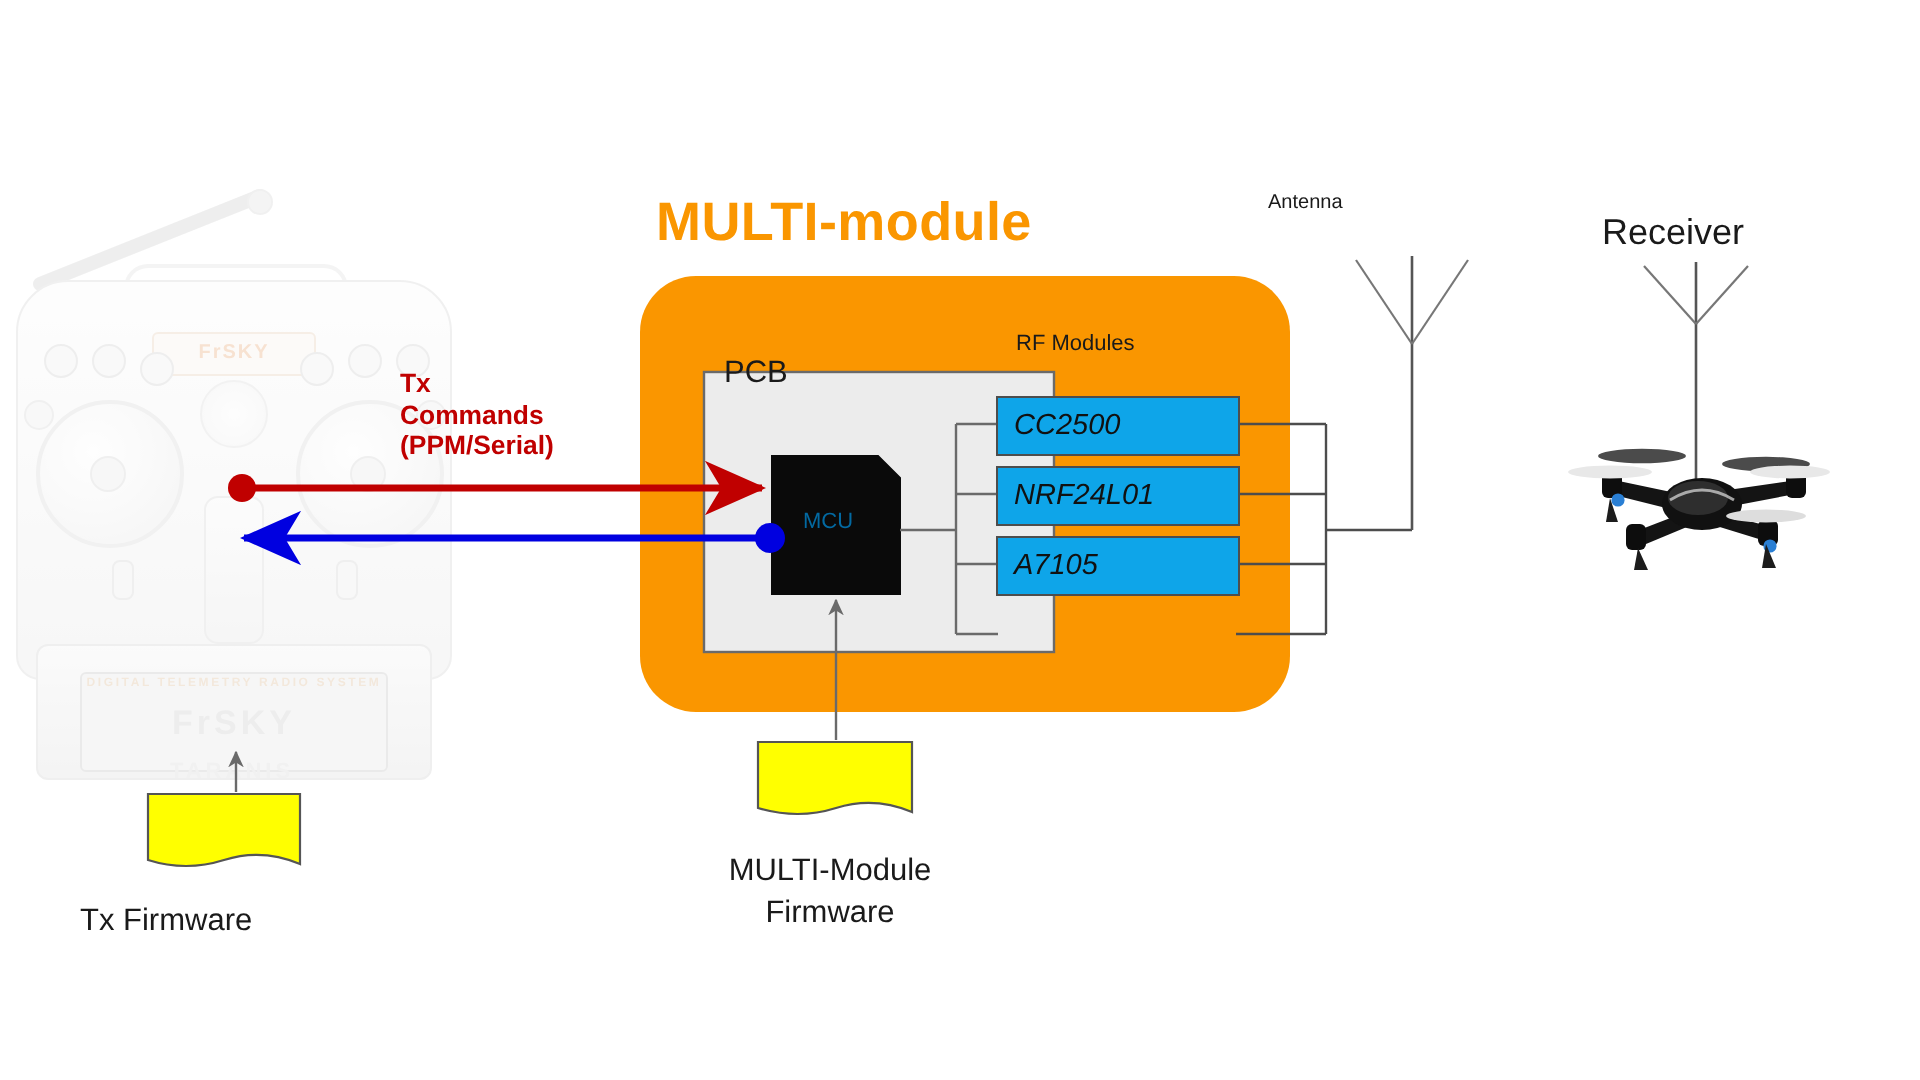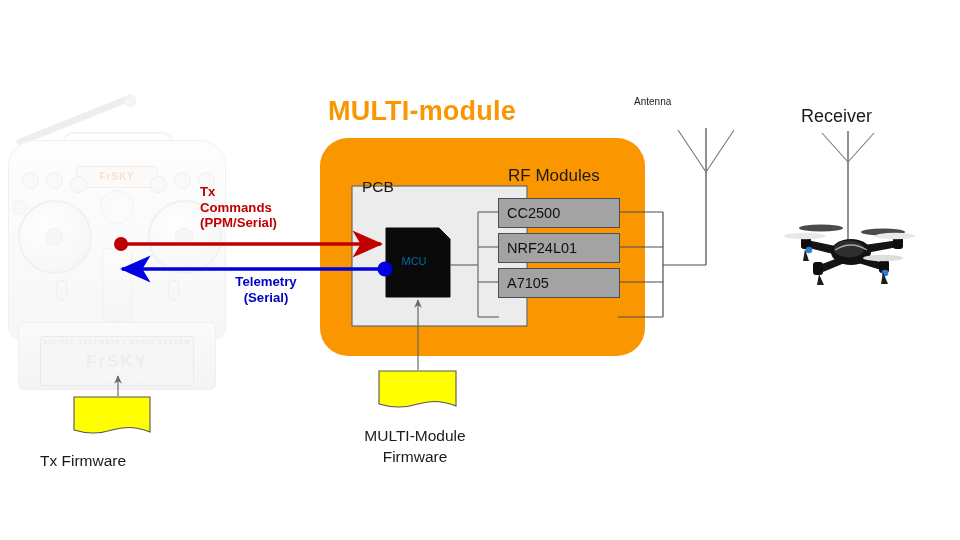--- a/index.html
+++ b/index.html
@@ -5,35 +5,35 @@
   html,body{margin:0;padding:0;background:#ffffff;}
   body{width:960px;height:540px;position:relative;overflow:hidden;
        font-family:"Liberation Sans",sans-serif;color:#1a1a1a;}
   .stage{position:absolute;left:0;top:0;width:960px;height:540px;}
   svg.layer{position:absolute;left:0;top:0;width:960px;height:540px;overflow:visible;}
 
   
   .lbl{position:absolute;white-space:pre;line-height:1.18;}
   #title-multi-module{left:328px;top:96px;font-size:27px;font-weight:bold;color:#fa9600;letter-spacing:.2px;}
   #label-pcb{left:362px;top:178px;font-size:15.5px;color:#1a1a1a;}
-  #label-rf-modules{left:508px;top:166px;font-size:17px;color:#1a1a1a;}
+  #label-rf-modules{left:508px;top:166px;font-size:11px;color:#1a1a1a;}
   #label-antenna{left:634px;top:96px;font-size:10px;color:#1a1a1a;}
   #label-receiver{left:801px;top:106px;font-size:18px;color:#1a1a1a;}
   #label-tx-commands{left:200px;top:184px;width:112px;text-align:left;font-size:13.2px;
        font-weight:bold;color:#c00000;}
   #label-telemetry{left:212px;top:274px;width:108px;text-align:center;font-size:13.2px;
        font-weight:bold;color:#0000c8;}
   #label-tx-firmware{left:40px;top:452px;width:152px;font-size:15.5px;color:#1a1a1a;}
   #label-mm-firmware{left:337px;top:426px;width:156px;text-align:center;font-size:15.5px;color:#1a1a1a;
        line-height:1.35;}
   #label-mcu{position:absolute;left:383px;top:255px;width:62px;text-align:center;
        font-size:11px;color:#0369a1;}
 
   .rf-text{position:absolute;font-size:14.5px;color:#111;left:8px;top:50%;transform:translateY(-50%);}
-  .rfbox{position:absolute;background:#a3a3a3;border:1.3px solid #4d4d4d;}
+  .rfbox{position:absolute;background:#0ea5e9;border:1.3px solid #4d4d4d;font-style:italic;}
 
   
   #transmitter{position:absolute;left:0px;top:92px;width:232px;height:296px;opacity:.30;}
   #transmitter .tx-body{position:absolute;left:8px;top:48px;width:216px;height:198px;
       background:linear-gradient(180deg,#fbfbfb,#e6e6e6);border:1px solid #cfcfcf;
       border-radius:26px 26px 12px 12px;}
   #transmitter .tx-base{position:absolute;left:18px;top:230px;width:196px;height:66px;
       background:linear-gradient(180deg,#f2f2f2,#dcdcdc);border:1px solid #cbcbcb;border-radius:6px;}
   #transmitter .tx-lcd{position:absolute;left:40px;top:244px;width:152px;height:48px;
       background:#e4e4e4;border:1px solid #bdbdbd;border-radius:3px;}
@@ -207,20 +207,18 @@
   </div>
 
   <div class="lbl" id="title-multi-module">MULTI-module</div>
   <div class="lbl" id="label-pcb">PCB</div>
   <div class="lbl" id="label-rf-modules">RF Modules</div>
   <div class="lbl" id="label-antenna">Antenna</div>
   <div class="lbl" id="label-receiver">Receiver</div>
   <div class="lbl" id="label-tx-commands">Tx
 Commands
 (PPM/Serial)</div>
-  <div class="lbl" id="label-telemetry">Telemetry
-(Serial)</div>
   <div class="lbl" id="label-tx-firmware">Tx Firmware</div>
   <div class="lbl" id="label-mm-firmware">MULTI-Module
 Firmware</div>
   <div id="label-mcu">MCU</div>
 
 </div>
 
 </body></html>

